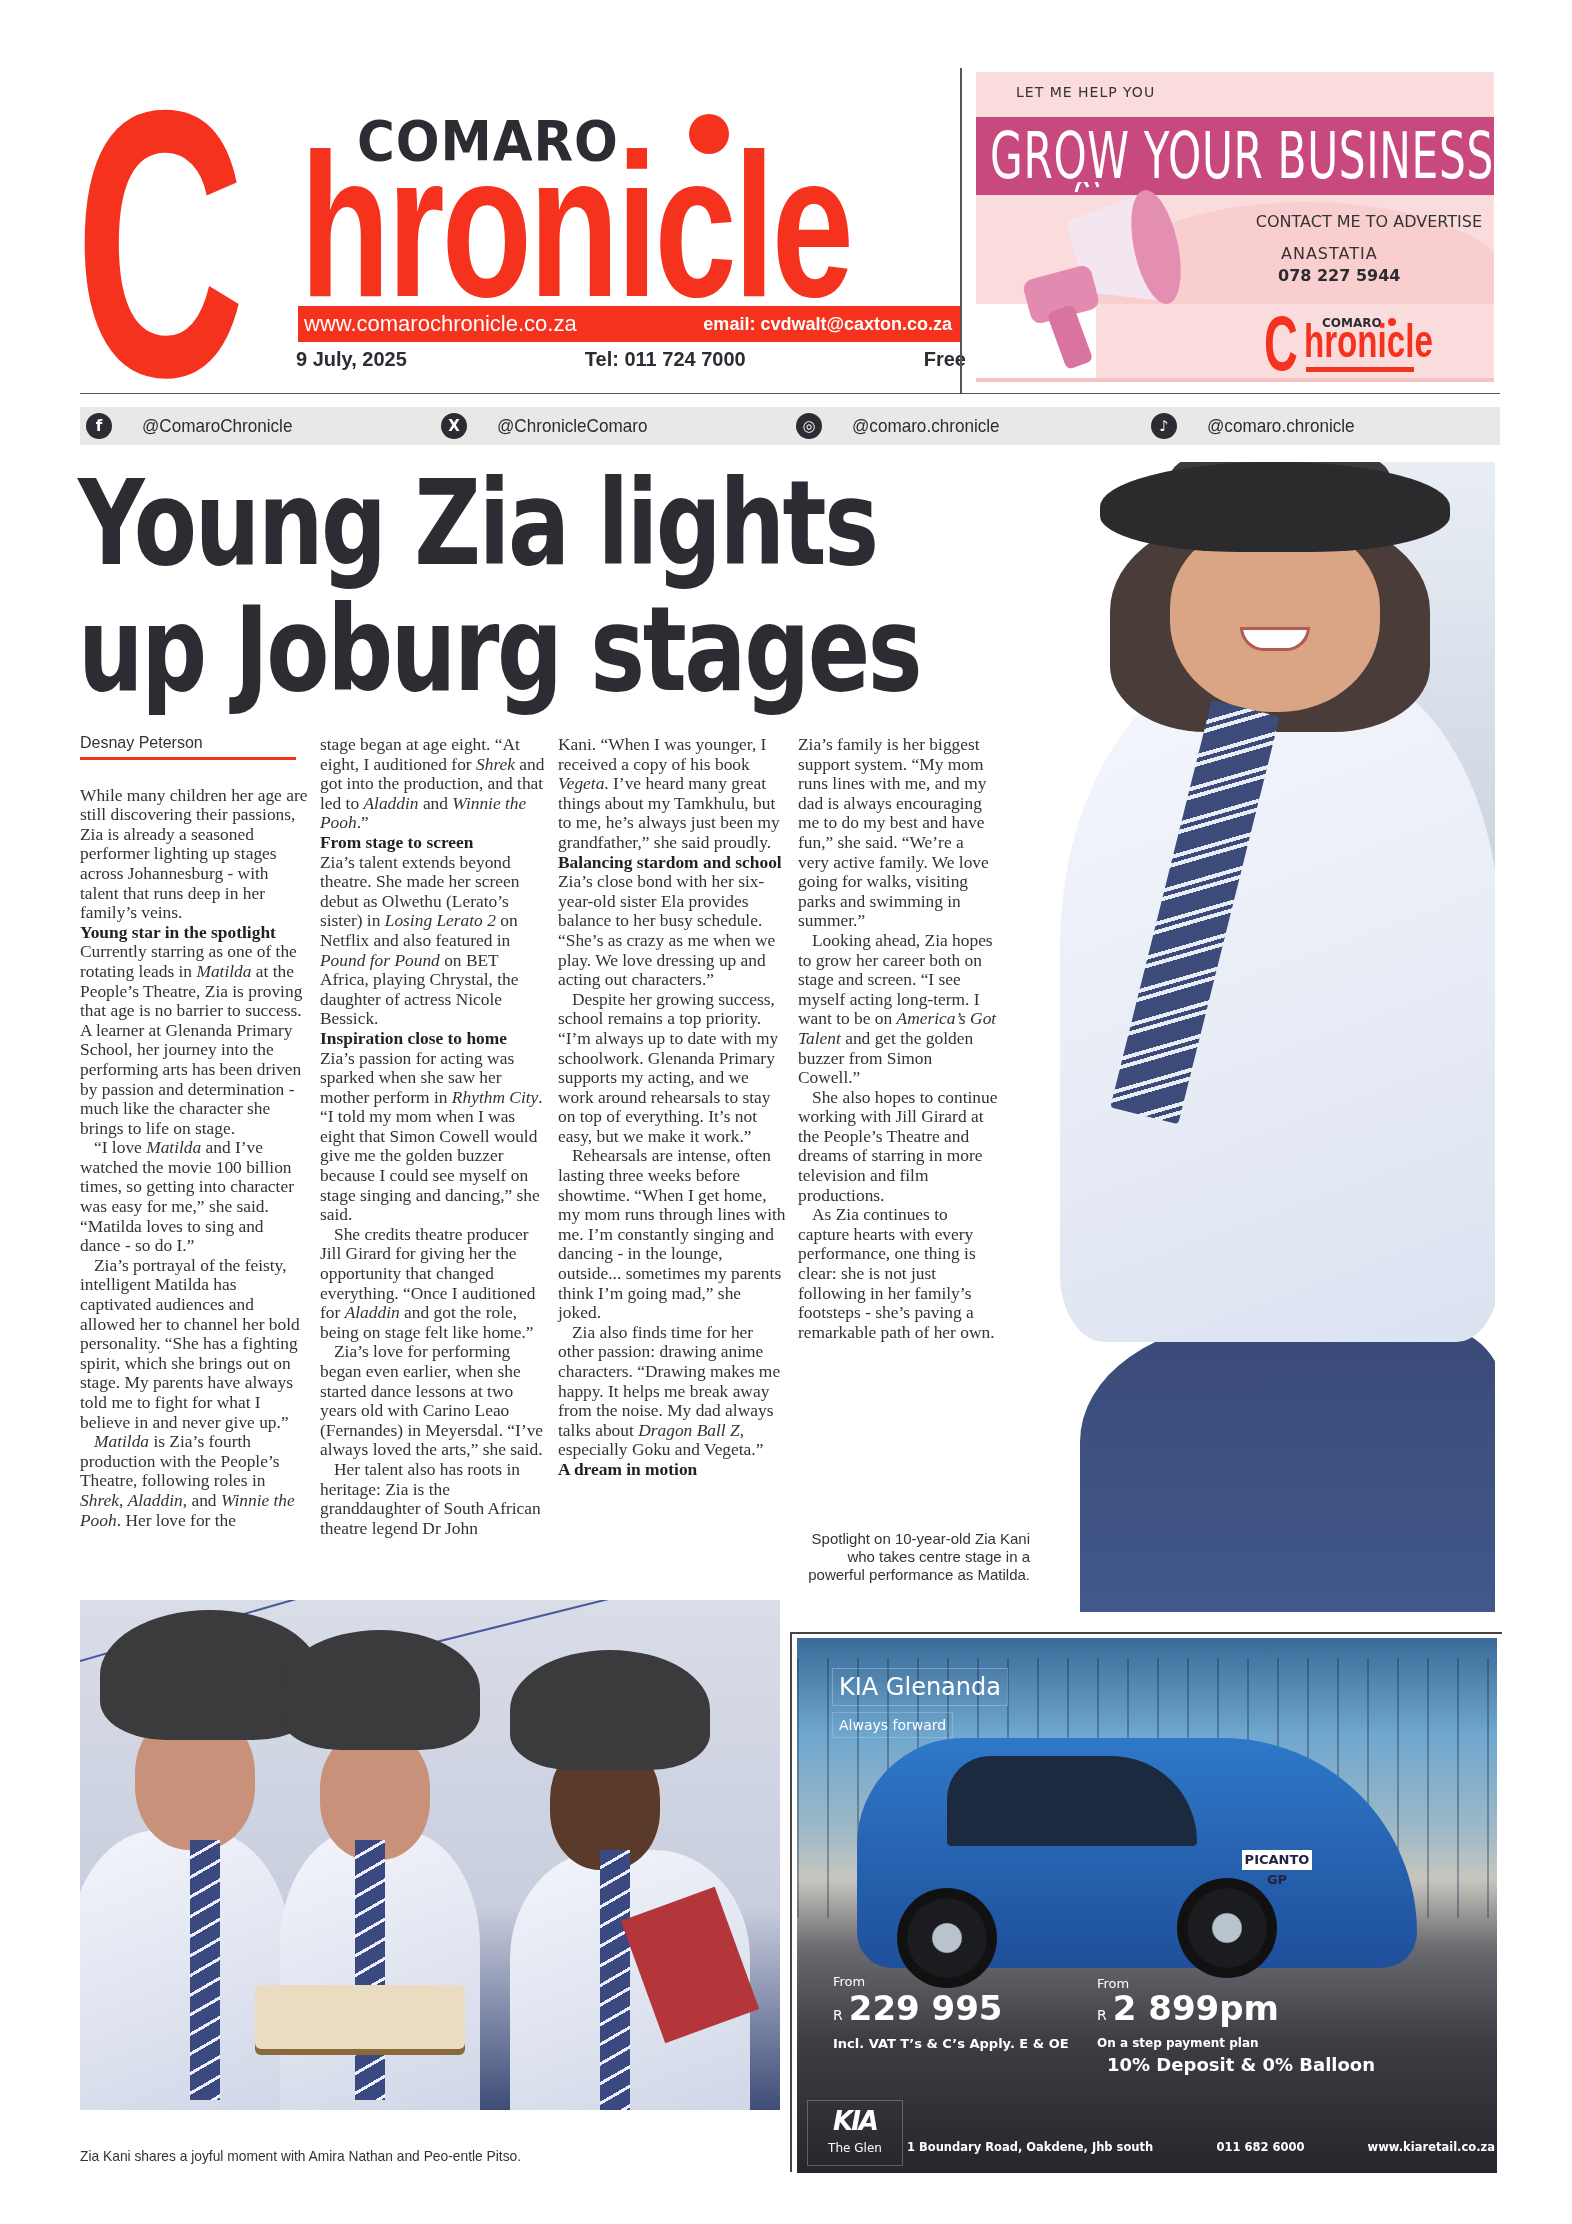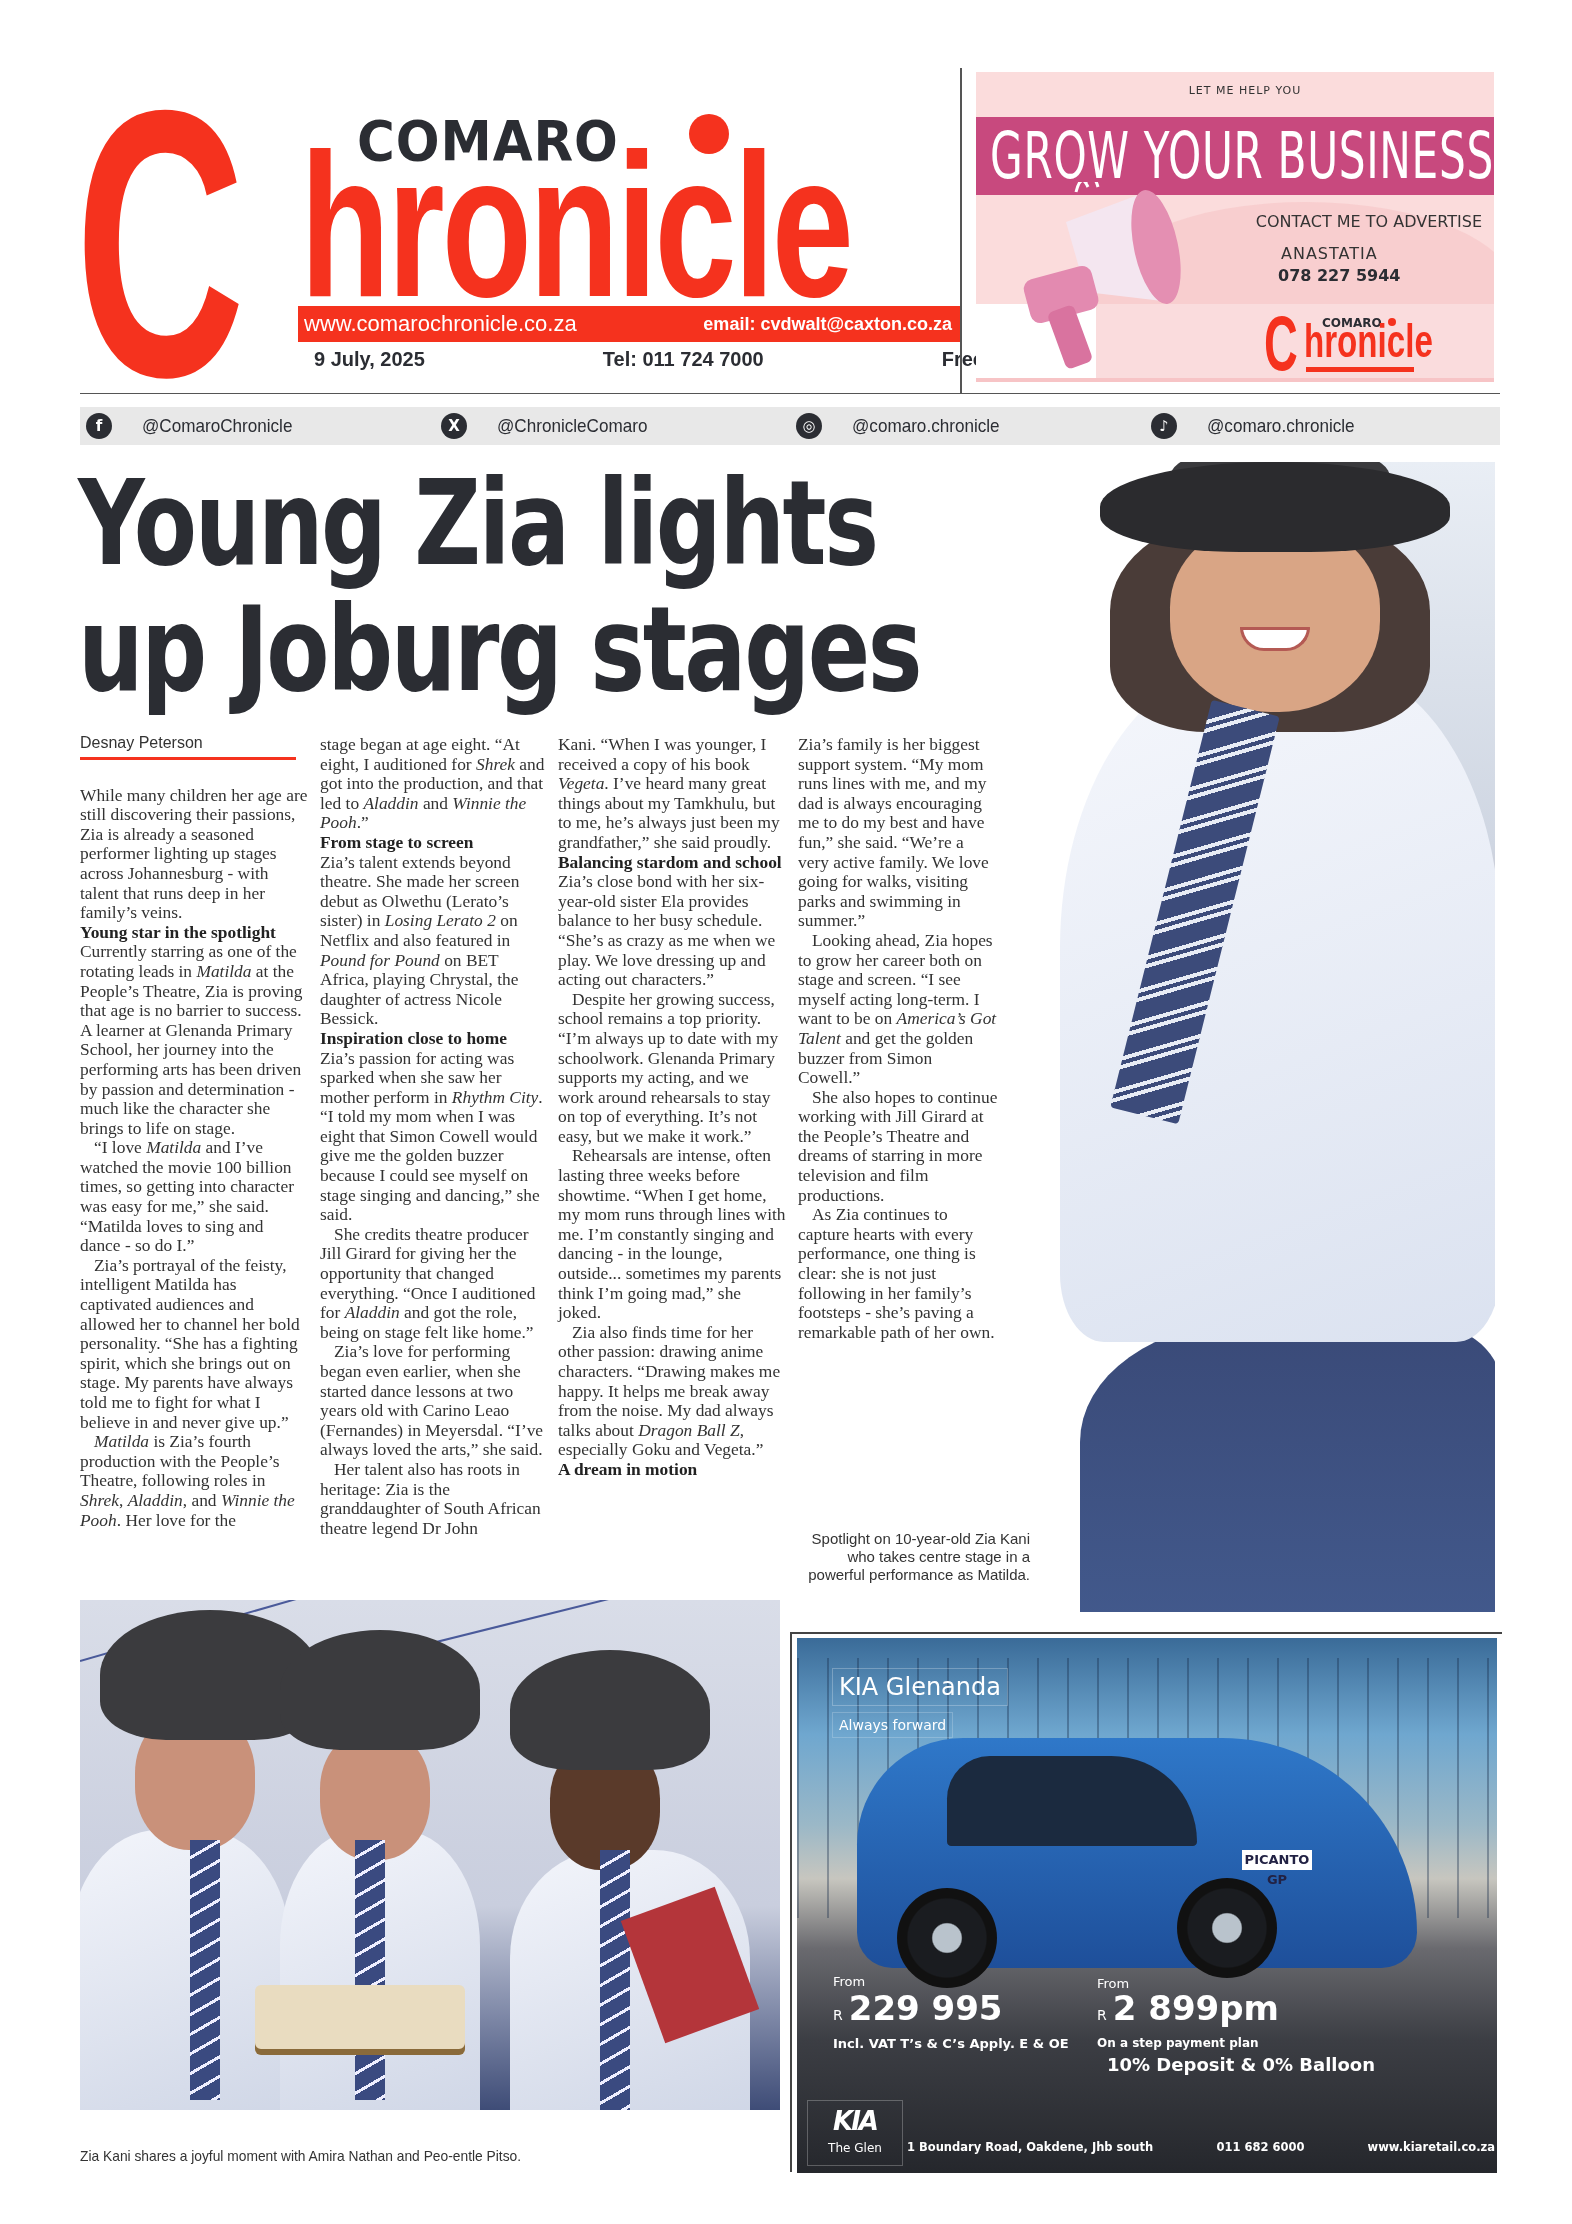--- a/index.html
+++ b/index.html
@@ -12,33 +12,33 @@
            font-size: 380px; line-height: 1; color: #f5321e; transform: scaleX(0.62); transform-origin: left top; letter-spacing: -10px; }
   .comaro { position: absolute; left: 282px; top: 38px; font-family: "DejaVu Sans", sans-serif; font-weight: 700;
             font-size: 56px; color: #2b2d33; letter-spacing: 1px; transform: scaleX(0.92); transform-origin: left top; }
   .comaro-dot { position: absolute; left: 614px; top: 44px; width: 40px; height: 40px; border-radius: 50%; background: #f5321e; }
   .chronicle-word { position: absolute; left: 225px; top: 52px; font-family: "Liberation Sans", sans-serif; font-weight: 700;
                     font-size: 205px; line-height: 1; color: #f5321e; letter-spacing: -4px; transform: scaleX(0.72); transform-origin: left top; }
   .red-bar { position: absolute; left: 223px; top: 236px; width: 662px; height: 36px; background: #f5321e;
              display: flex; align-items: center; justify-content: space-between; padding: 0 8px 0 6px; }
   .red-bar .url { font-family: "Liberation Sans", sans-serif; color: #fff; font-size: 22px; }
   .red-bar .email { font-family: "Liberation Sans", sans-serif; color: #fff; font-size: 18px; font-weight: 700; }
-  .info-row { position: absolute; left: 239px; top: 278px; width: 670px; display: flex; justify-content: space-between;
+  .info-row { position: absolute; left: 221px; top: 278px; width: 670px; display: flex; justify-content: space-between;
               font-family: "Liberation Sans", sans-serif; font-weight: 700; font-size: 20px; color: #2b2d33; }
   .info-row .tel { }
 
   .masthead-rule { position: absolute; left: 960px; top: 68px; width: 2px; height: 325px; background: #555; }
   .header-rule { position: absolute; left: 80px; top: 393px; width: 1420px; height: 1px; background: #555; }
 
   
   .top-ad { position: absolute; left: 976px; top: 72px; width: 518px; height: 310px; background: #fff; overflow: hidden; }
   .top-ad .pink-bg { position: absolute; left: 0; top: 0; width: 100%; height: 232px; background: #fbdcdc; }
   .top-ad .wave { position: absolute; left: 120px; top: 130px; width: 420px; height: 180px; border-radius: 50% 50% 0 0; background: #f7c4c6; opacity: .6; }
-  .top-ad .help { position: absolute; left: 0; right: 0; top: 12px; text-align: center; padding-left: 20px;
-                  font-family: "DejaVu Sans", sans-serif; font-size: 11px; color: #333; letter-spacing: 1px; }
+  .top-ad .help { position: absolute; left: 0; right: 0; top: 12px; padding-left: 40px;
+                  font-family: "DejaVu Sans", sans-serif; font-size: 14px; color: #333; letter-spacing: 1px; }
   .top-ad .band { position: absolute; left: 0; top: 45px; width: 100%; height: 78px; background: #c8497e; }
   .top-ad .grow { position: absolute; left: 14px; top: 45px; font-family: "DejaVu Sans", sans-serif; font-weight: 400;
                   font-size: 64px; color: #fff; line-height: 78px; transform: scaleX(0.66); transform-origin: left top; letter-spacing: 1px; white-space: nowrap; }
   .top-ad .contact { position: absolute; right: 12px; top: 140px; font-family: "DejaVu Sans", sans-serif; font-size: 16px; color: #333; }
   .top-ad .name { position: absolute; left: 305px; top: 172px; font-family: "DejaVu Sans", sans-serif; font-size: 16px; color: #333; letter-spacing: 1px; }
   .top-ad .phone { position: absolute; left: 302px; top: 194px; font-family: "DejaVu Sans", sans-serif; font-weight: 700; font-size: 16px; color: #2b2d33; }
   .megaphone { position: absolute; left: 20px; top: 110px; width: 200px; height: 190px; }
   .mini-logo { position: absolute; left: 288px; top: 240px; width: 200px; height: 60px; }
   .mini-logo .c { position: absolute; left: 0; top: -8px; font-family: "Liberation Sans", sans-serif; font-weight: 700; font-size: 78px; color: #f5321e; transform: scaleX(.6); transform-origin: left top; line-height: 1; }
   .mini-logo .cm { position: absolute; left: 58px; top: 4px; font-family: "DejaVu Sans", sans-serif; font-weight: 700; font-size: 12px; color: #2b2d33; }

